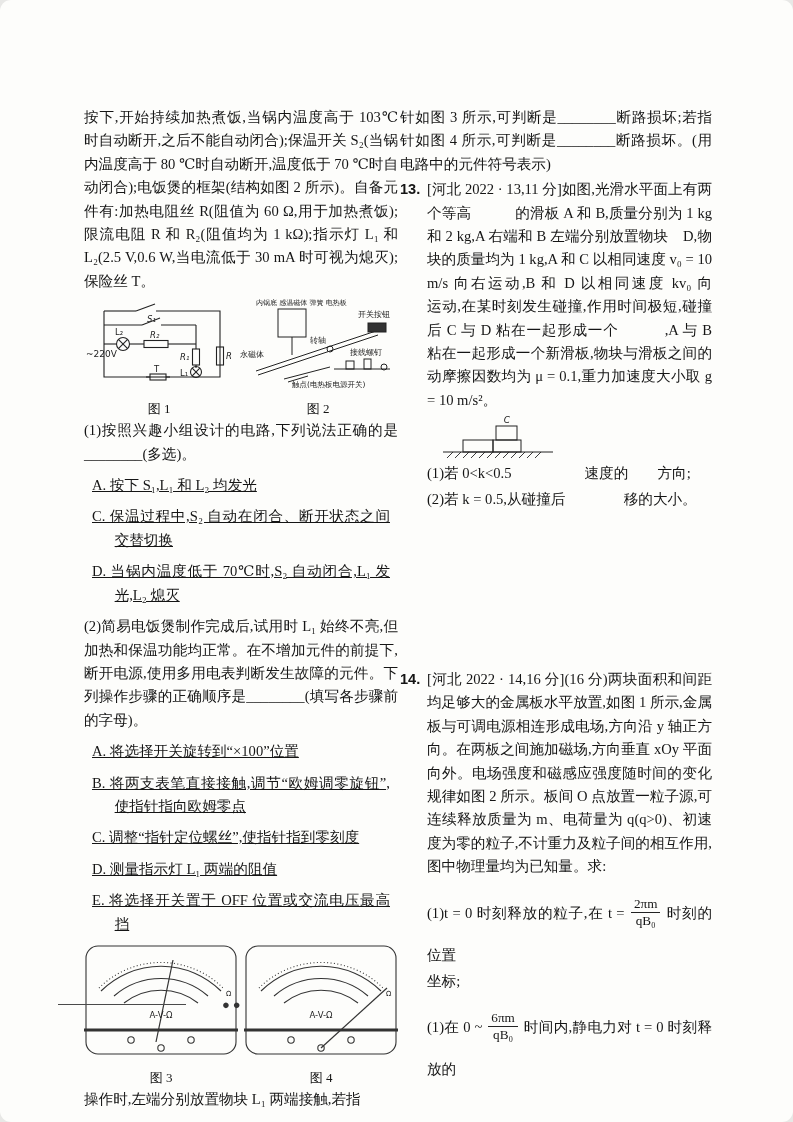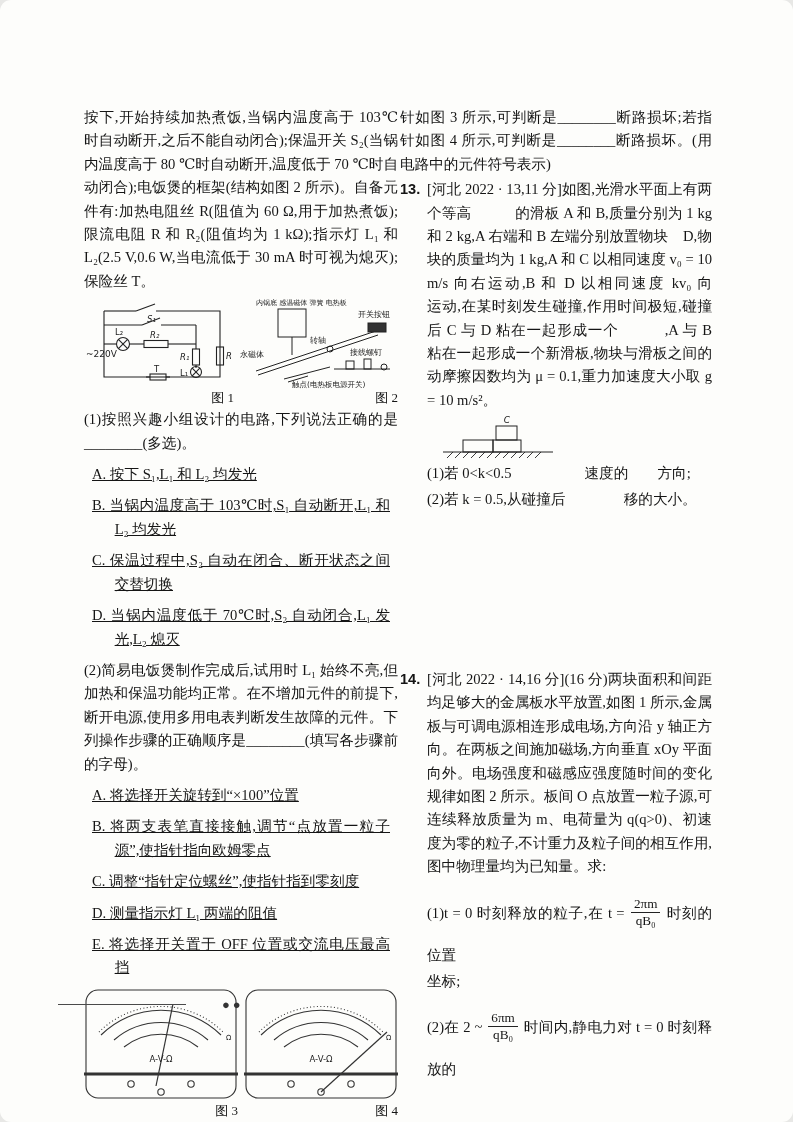--- a/index.html
+++ b/index.html
@@ -12,21 +12,21 @@
   .col { position:absolute; width:314px; text-align:justify; }
   .col-left { left:84px; top:106px; }
   .col-right { left:400px; top:106px; width:312px; }
   .col-right-q14 { left:400px; top:668px; width:312px; }
   .para { margin:0 0 2px 0; }
   .opt { padding-left:1.55em; text-indent:-1.55em; margin:8px;text-decoration:underline; }
   .qrow { display:flex; align-items:flex-start; }
   .qnum { font-weight:bold; flex:none; width:27px; font-family:"Liberation Sans","DejaVu Sans",sans-serif; }
   .qbody { flex:1; }
   .fig-row { display:flex; justify-content:space-between; align-items:flex-end; margin:4px 0 2px 0; }
-  .fig-caption { text-align:right; font-size:13px; line-height:16px; margin-top:1px; }
+  .fig-caption { text-align:center; font-size:13px; line-height:16px; margin-top:12px; }
   .meters-row { display:flex; gap:6px; margin:6px 0 2px 0; }
   .meter { width:154px; }
   .blockfig { text-align:center; margin:2px 0 2px 0; }
   svg { display:block; }
   svg text { font-family:"DejaVu Sans",sans-serif; fill:#222; }
   .frac { display:inline-block; vertical-align:-0.55em; text-align:center; line-height:1.08; font-size:13.2px; margin:16px 2px; }
   .frac .num { display:block; border-bottom:1px solid #222; padding:0 3px 1px 3px; }
   .frac .den { display:block; padding:1px 3px 0 3px; }
   .footer-line { position:absolute; left:58px; top:1004px; width:128px; border-top:1.6px solid #4a4a4a; }
   .footer-dots { position:absolute; left:222px; top:993px; font-size:13px; letter-spacing:3px; color:#333; }
@@ -110,27 +110,26 @@
           <text x="120" y="20" font-size="8">开关按钮</text>
           <text x="112" y="58" font-size="8">接线螺钉</text>
           <text x="54" y="90" font-size="7.5">触点(电热板电源开关)</text>
         </svg>
         <div class="fig-caption">图 2</div>
       </div>
     </div>
 
     <p class="para">(1)按照兴趣小组设计的电路,下列说法正确的是________(多选)。</p>
     <p class="opt">A. 按下 S₁,L₁ 和 L₂ 均发光</p>
-    <p class="opt">B. 当锅内温度高于 103℃时,S₁ 自动断开,L₁ 和 L₂ 均发光</p>
     <p class="opt">C. 保温过程中,S₂ 自动在闭合、断开状态之间交替切换</p>
     <p class="opt">D. 当锅内温度低于 70℃时,S₂ 自动闭合,L₁ 发光,L₂ 熄灭</p>
 
     <p class="para">(2)简易电饭煲制作完成后,试用时 L₁ 始终不亮,但加热和保温功能均正常。在不增加元件的前提下,断开电源,使用多用电表判断发生故障的元件。下列操作步骤的正确顺序是________(填写各步骤前的字母)。</p>
     <p class="opt">A. 将选择开关旋转到“×100”位置</p>
-    <p class="opt">B. 将两支表笔直接接触,调节“点放置一粒子源”,使指针指向欧姆零点</p>
+    <p class="opt">B. 将两支表笔直接接触,调节“欧姆调零旋钮”,使指针指向欧姆零点</p>
     <p class="opt">C. 调整“指针定位螺丝”,使指针指到零刻度</p>
     <p class="opt">D. 测量指示灯 L₁ 两端的阻值</p>
     <p class="opt">E. 将选择开关置于 OFF 位置或交流电压最高挡</p>
 
     <div class="meters-row">
       <div class="meter">
         <svg width="154" height="114" viewBox="0 0 154 114">
           <g stroke="#333" stroke-width="1.1" fill="none">
             <rect x="2" y="2" width="150" height="108" rx="12"></rect>
             <path d="M17,47 A85,85 0 0 1 137,47"></path>
@@ -218,21 +217,21 @@
         <p class="para">
           <span>(1)t = 0 时刻释放的粒子,在 t =</span>
           <span class="frac">
             <span class="num">2πm</span>
             <span class="den">qB₀</span>
           </span>
           <span>时刻的位置</span>
         </p>
         <p class="para">坐标;</p>
         <p class="para">
-          <span>(2)在 2 ~</span>
+          <span>(1)在 0 ~</span>
           <span class="frac">
             <span class="num">6πm</span>
             <span class="den">qB₀</span>
           </span>
           <span>时间内,静电力对 t = 0 时刻释放的</span>
         </p>
       </div>
     </div>
   </div>
 

